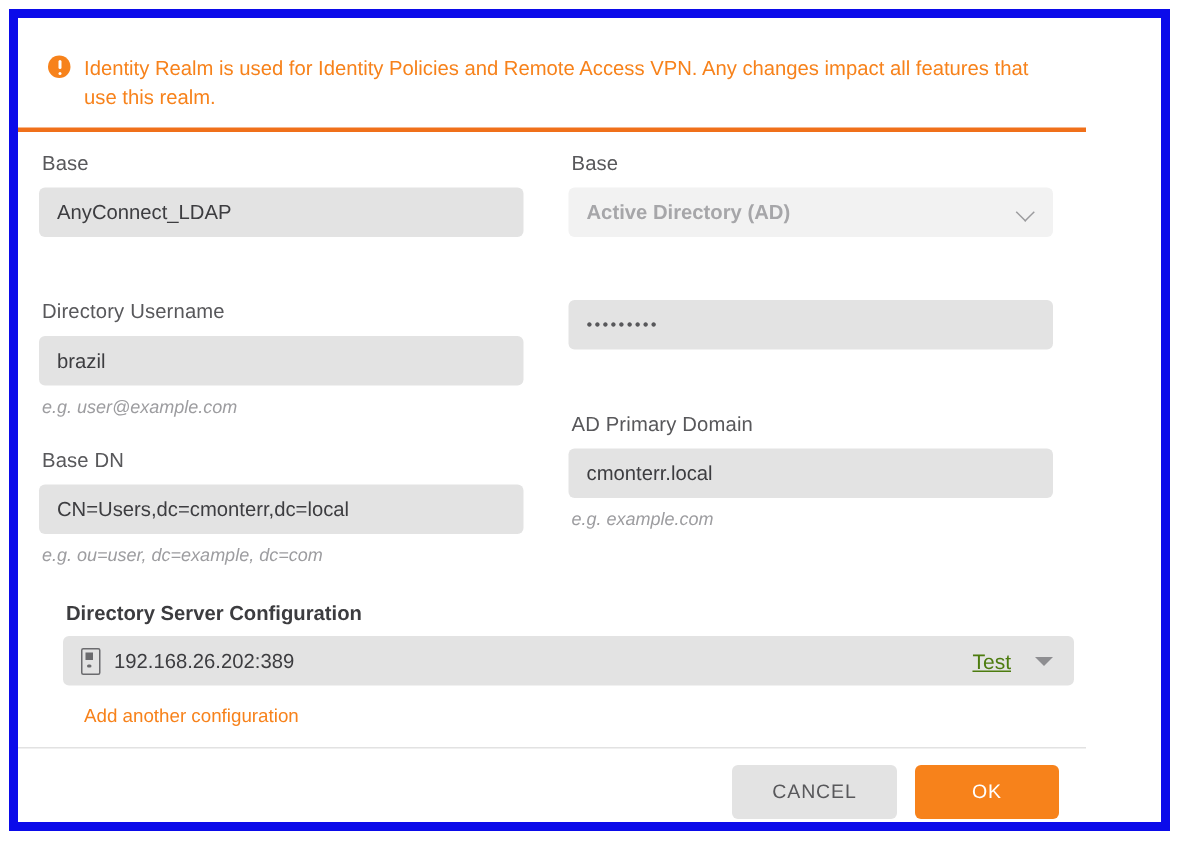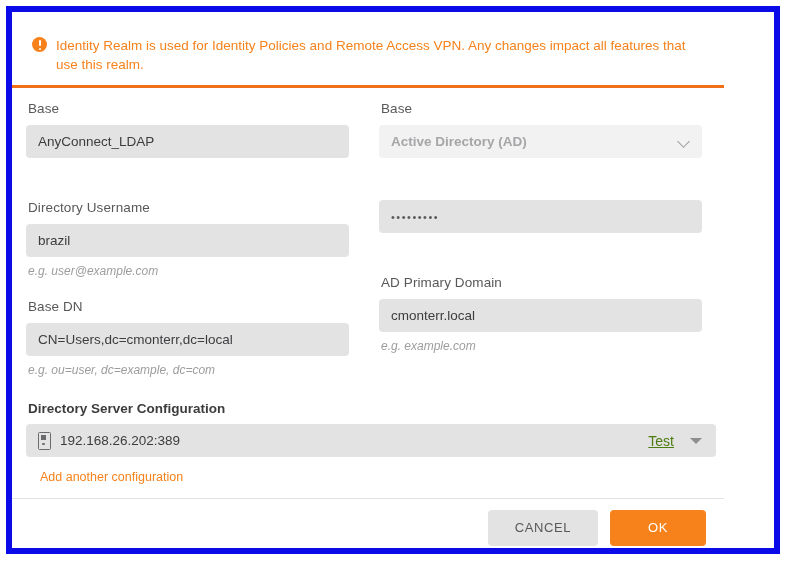--- a/index.html
+++ b/index.html
@@ -178,21 +178,21 @@
   }
   .spacer-hint {
     height: 14px;
     margin: 7px 0 0 0;
   }
   .row-gap { height: 21px; }
 
   
   .dsc {
     margin-top: 24px;
-    padding: 0 8px 0 14px;
+    padding: 0 8px 0 30px;
   }
   .dsc-label {
     font-size: 13.5px;
     font-weight: bold;
     color: #3c3c3f;
     margin: 0 0 8px 2px;
   }
   .server-row {
     height: 33px;
     background: #e3e3e3;

